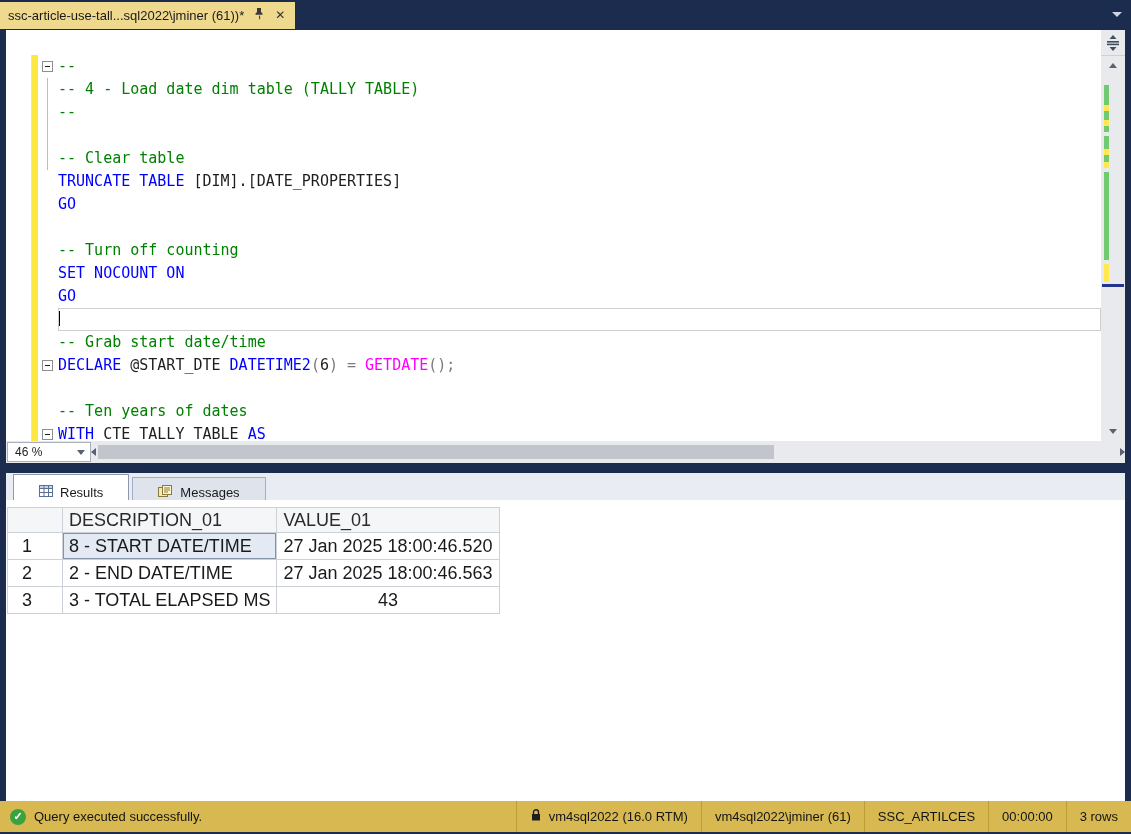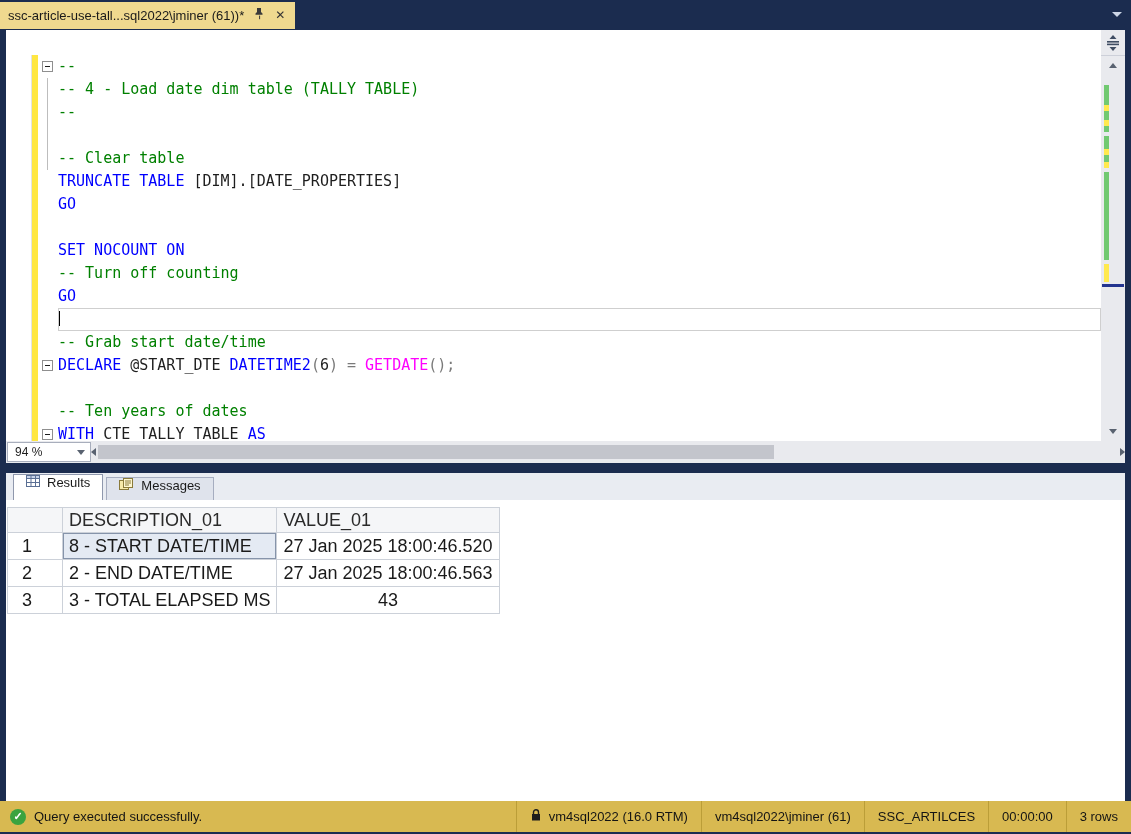--- a/index.html
+++ b/index.html
@@ -46,21 +46,21 @@
 
   
   .hscroll{position:absolute;top:441px;left:6px;width:1119px;height:22px;background:#e9eaee;display:flex;align-items:center}
   .zoom{width:84px;height:20px;margin-left:1px;background:#fff;border:1px solid #a8aebc;display:flex;align-items:center;justify-content:space-between;font-size:12px;padding:0 5px 0 7px;color:#1e1e1e}
   .htrack{flex:1;position:relative;height:100%}
   .hthumb{position:absolute;left:2px;top:4px;width:676px;height:14px;background:#c3c5cc}
 
   
   .results-pane{position:absolute;top:473px;left:6px;width:1119px;bottom:33px;background:#fff}
   .rtabs{display:flex;align-items:flex-end;height:27px;background:#e9ecf2;padding-left:7px;gap:3px}
-  .rtab{display:flex;align-items:flex-start;gap:7px;padding:0 12px;font-size:13px;color:#1a1a1a;border:1px solid #a6adc0;border-bottom:none;background:#dfe3ec;height:23px}
+  .rtab{display:flex;align-items:flex-end;gap:7px;padding:0 25px;font-size:13px;color:#1a1a1a;border:1px solid #a6adc0;border-bottom:none;background:#dfe3ec;height:23px}
   .rtab.active{background:#fff;height:26px;border-color:#8f98ad}
   .grid{border-collapse:collapse;margin:7px 0 0 1px;table-layout:fixed;font-size:18px;color:#1a1a1a}
   .grid th,.grid td{border:1px solid #ccd1d9;padding:0 6px;text-align:left;font-weight:normal;overflow:hidden;white-space:nowrap}
   .grid th{background:#f5f6f8;height:25px;color:#2a2a2a}
   .grid td{height:27px;background:#fff}
   .col-num{width:55px}
   .col-desc{width:198px}
   .col-val{width:203px}
   td.rownum{padding-left:14px}
   td.selected{background:#e4eaf3;box-shadow:inset 0 0 0 1px #8694aa}
@@ -140,27 +140,27 @@
         <div class="code-line">
           <span class="gut-ind"></span>
           <span class="gut-chg changed"></span>
           <span class="gut-fold"></span>
           <span class="code-text"></span>
         </div>
         <div class="code-line">
           <span class="gut-ind"></span>
           <span class="gut-chg changed"></span>
           <span class="gut-fold"></span>
+          <span class="code-text"><span class="tok-comment">-- Turn off counting</span></span>
+        </div>
+        <div class="code-line">
+          <span class="gut-ind"></span>
+          <span class="gut-chg changed"></span>
+          <span class="gut-fold"></span>
           <span class="code-text"><span class="tok-keyword">SET NOCOUNT ON</span></span>
-        </div>
-        <div class="code-line">
-          <span class="gut-ind"></span>
-          <span class="gut-chg changed"></span>
-          <span class="gut-fold"></span>
-          <span class="code-text"><span class="tok-comment">-- Turn off counting</span></span>
         </div>
         <div class="code-line">
           <span class="gut-ind"></span>
           <span class="gut-chg changed"></span>
           <span class="gut-fold"></span>
           <span class="code-text"><span class="tok-keyword">GO</span></span>
         </div>
         <div class="code-line">
           <span class="gut-ind"></span>
           <span class="gut-chg changed"></span>
@@ -227,21 +227,21 @@
         <div class="vmark" style="top: 189px; height: 18px; background: rgb(255, 233, 78);"></div>
         <div class="vmark" style="top: 209px; height: 3px; background: rgb(35, 52, 143); left: 1px; width: 22px;"></div>
       </div>
     <div class="sbtn">
         <span class="tri tri-down"></span>
       </div>
   </div>
 
   <div class="hscroll">
     <div class="zoom">
-      <span>94 %</span>
+      <span>46 %</span>
       <span class="tri tri-down"></span>
     </div>
     <div class="sbtn">
         <span class="tri tri-left"></span>
       </div>
     <div class="htrack">
       <div class="hthumb"></div>
     </div>
     <div class="sbtn">
         <span class="tri tri-right"></span>

